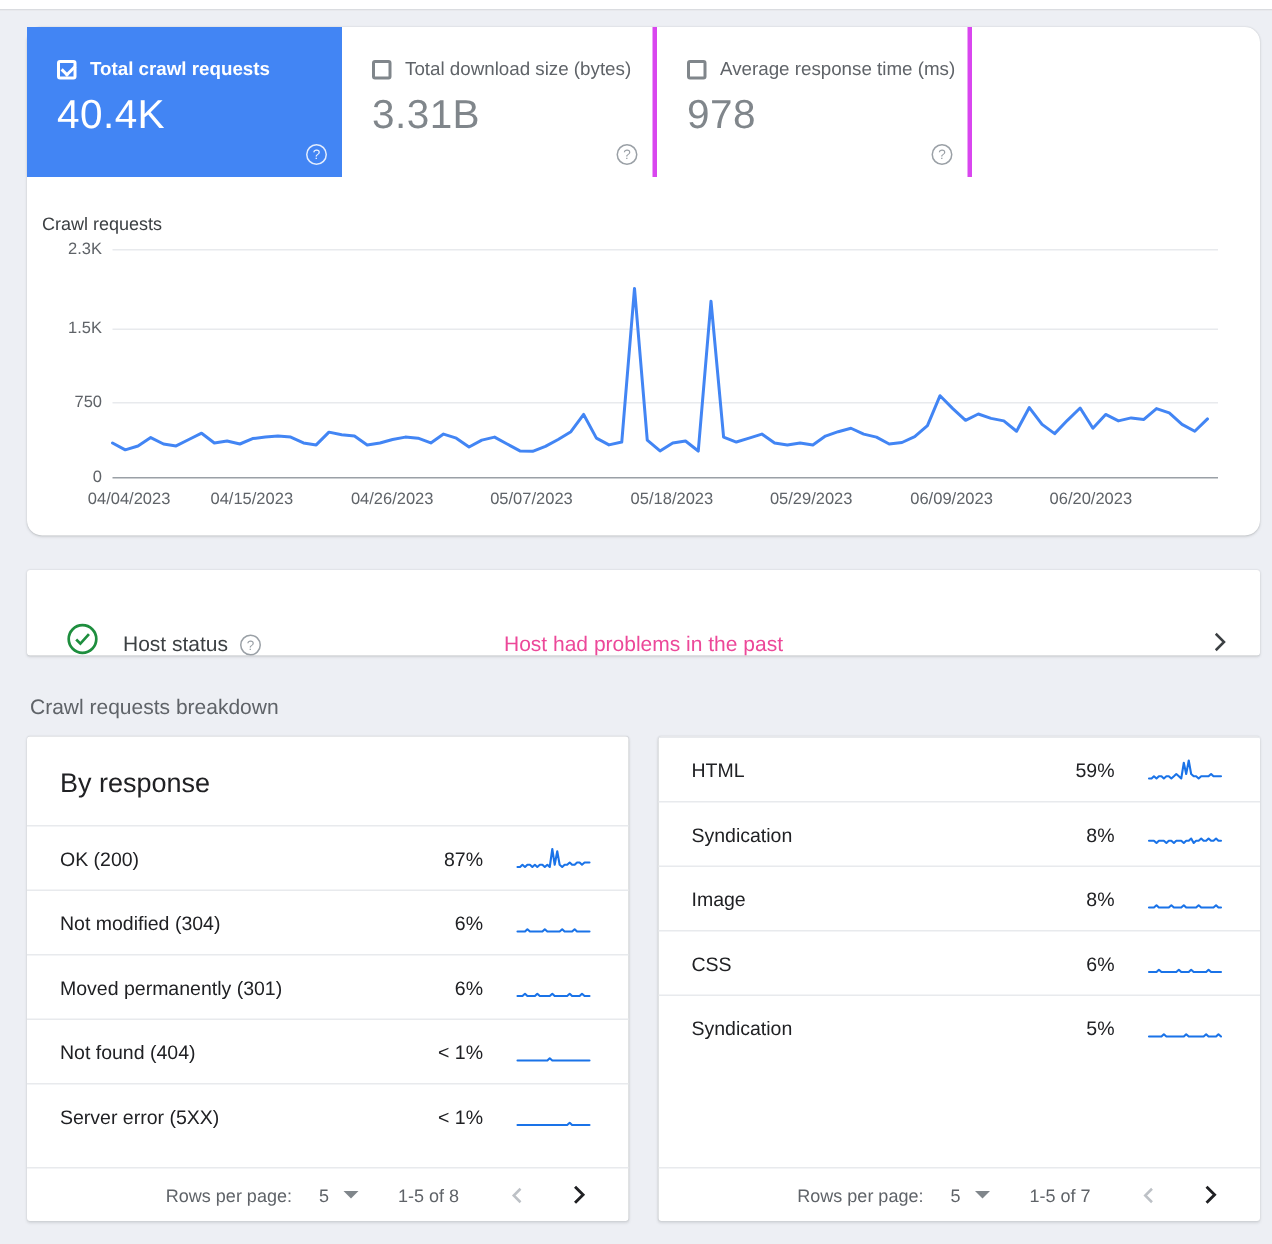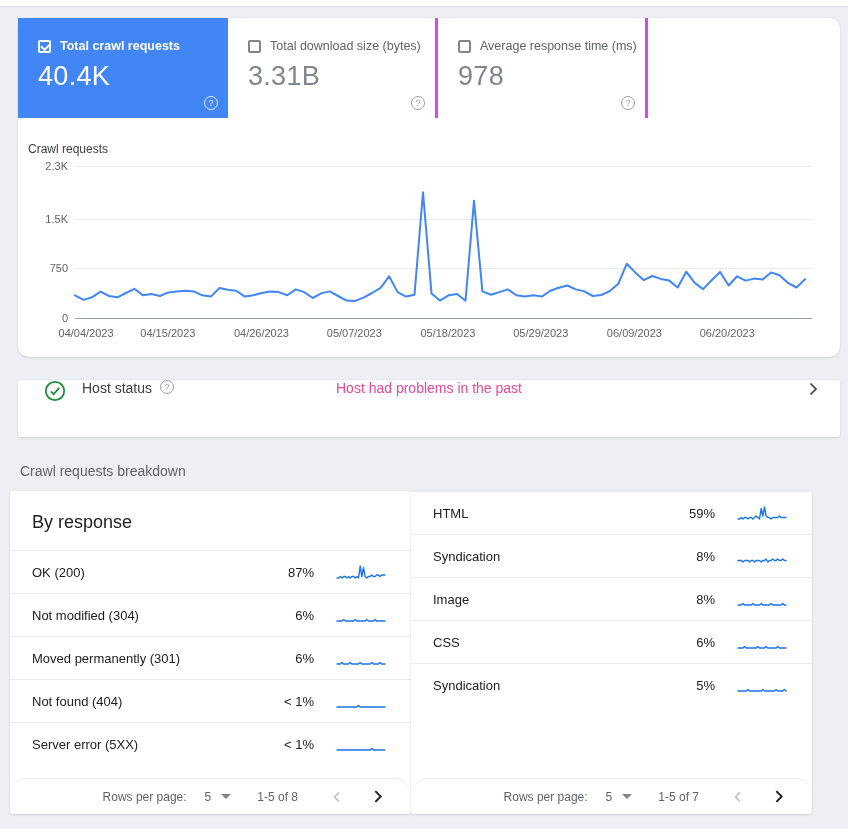--- a/index.html
+++ b/index.html
@@ -67,50 +67,50 @@
   .xlab {
     position: absolute; top: 0; transform: translateX(-50%);
     font-size: 11px; color: #5f6368; white-space: nowrap;
   }
   .x0{left:1.5%} .x1{left:12.6%} .x2{left:25.3%} .x3{left:37.9%}
   .x4{left:50.6%} .x5{left:63.2%} .x6{left:75.9%} .x7{left:88.5%}
 
   
   .host-card {
     margin: 23px 8px 0 18px; width: 822px; height: 57px;
-    display: flex; align-items: flex-start; padding: 0 18px 0 26px; cursor: pointer;
+    display: flex; align-items: flex-end; padding: 0 18px 0 26px; cursor: pointer;
     position: relative;
   }
   .host-label { font-size: 14px; color: #3c4043; margin: 0 8px 0 16px; }
   .host-help {
     width: 14px; height: 14px; border: 1px solid #9aa0a6; border-radius: 50%;
     font-size: 9px; line-height: 12px; text-align: center; color: #9aa0a6; cursor: pointer;
   }
   .host-message {
     position: absolute; left: 0; right: 0; text-align: center;
     font-size: 14px; color: #ec4899; pointer-events: none;
   }
   .host-chevron { margin-left: auto; display: flex; align-items: center; }
 
   
   .section-heading { margin: 26px 0 12px 20px; font-size: 14px; color: #5f6368; }
-  .breakdown-row { display: flex; margin: 0 8px 0 10px; align-items: flex-end; }
+  .breakdown-row { display: flex; gap: 20px; margin: 0 8px 0 18px; align-items: flex-end; }
   .breakdown-card { width: 401px; height: 323px; display: flex; flex-direction: column; }
   .breakdown-title { font-size: 18px; color: #202124; padding: 21px 0 0 22px; height: 59px; }
   .b-row {
     display: flex; align-items: center; height: 43px;
     padding: 0 25px 0 22px; border-top: 1px solid #e8eaed; cursor: pointer;
   }
   .b-label { font-size: 13px; color: #202124; }
   .b-pct { margin-left: auto; font-size: 13px; color: #202124; }
   .b-spark { margin-left: 22px; flex: 0 0 auto; }
   .b-footer {
     border-top: 1px solid #e8eaed; height: 36px; margin-top: auto;
     display: flex; align-items: center; justify-content: flex-end;
-    padding-right: 22px; font-size: 12px; color: #5f6368; border-radius: 17px;
+    padding-right: 22px; font-size: 12px; color: #5f6368;
   }
   .rpp-label { margin-right: 18px; }
   .rpp-select { display: flex; align-items: center; gap: 10px; cursor: pointer; margin-right: 26px; }
   .dd-arrow {
     width: 0; height: 0; border-left: 5px solid transparent; border-right: 5px solid transparent;
     border-top: 5px solid #80868b;
   }
   .range-label { margin-right: 28px; }
   .page-btn { background: none; border: none; padding: 4px; cursor: pointer; display: flex; align-items: center; }
   .page-btn + .page-btn { margin-left: 18px; }

